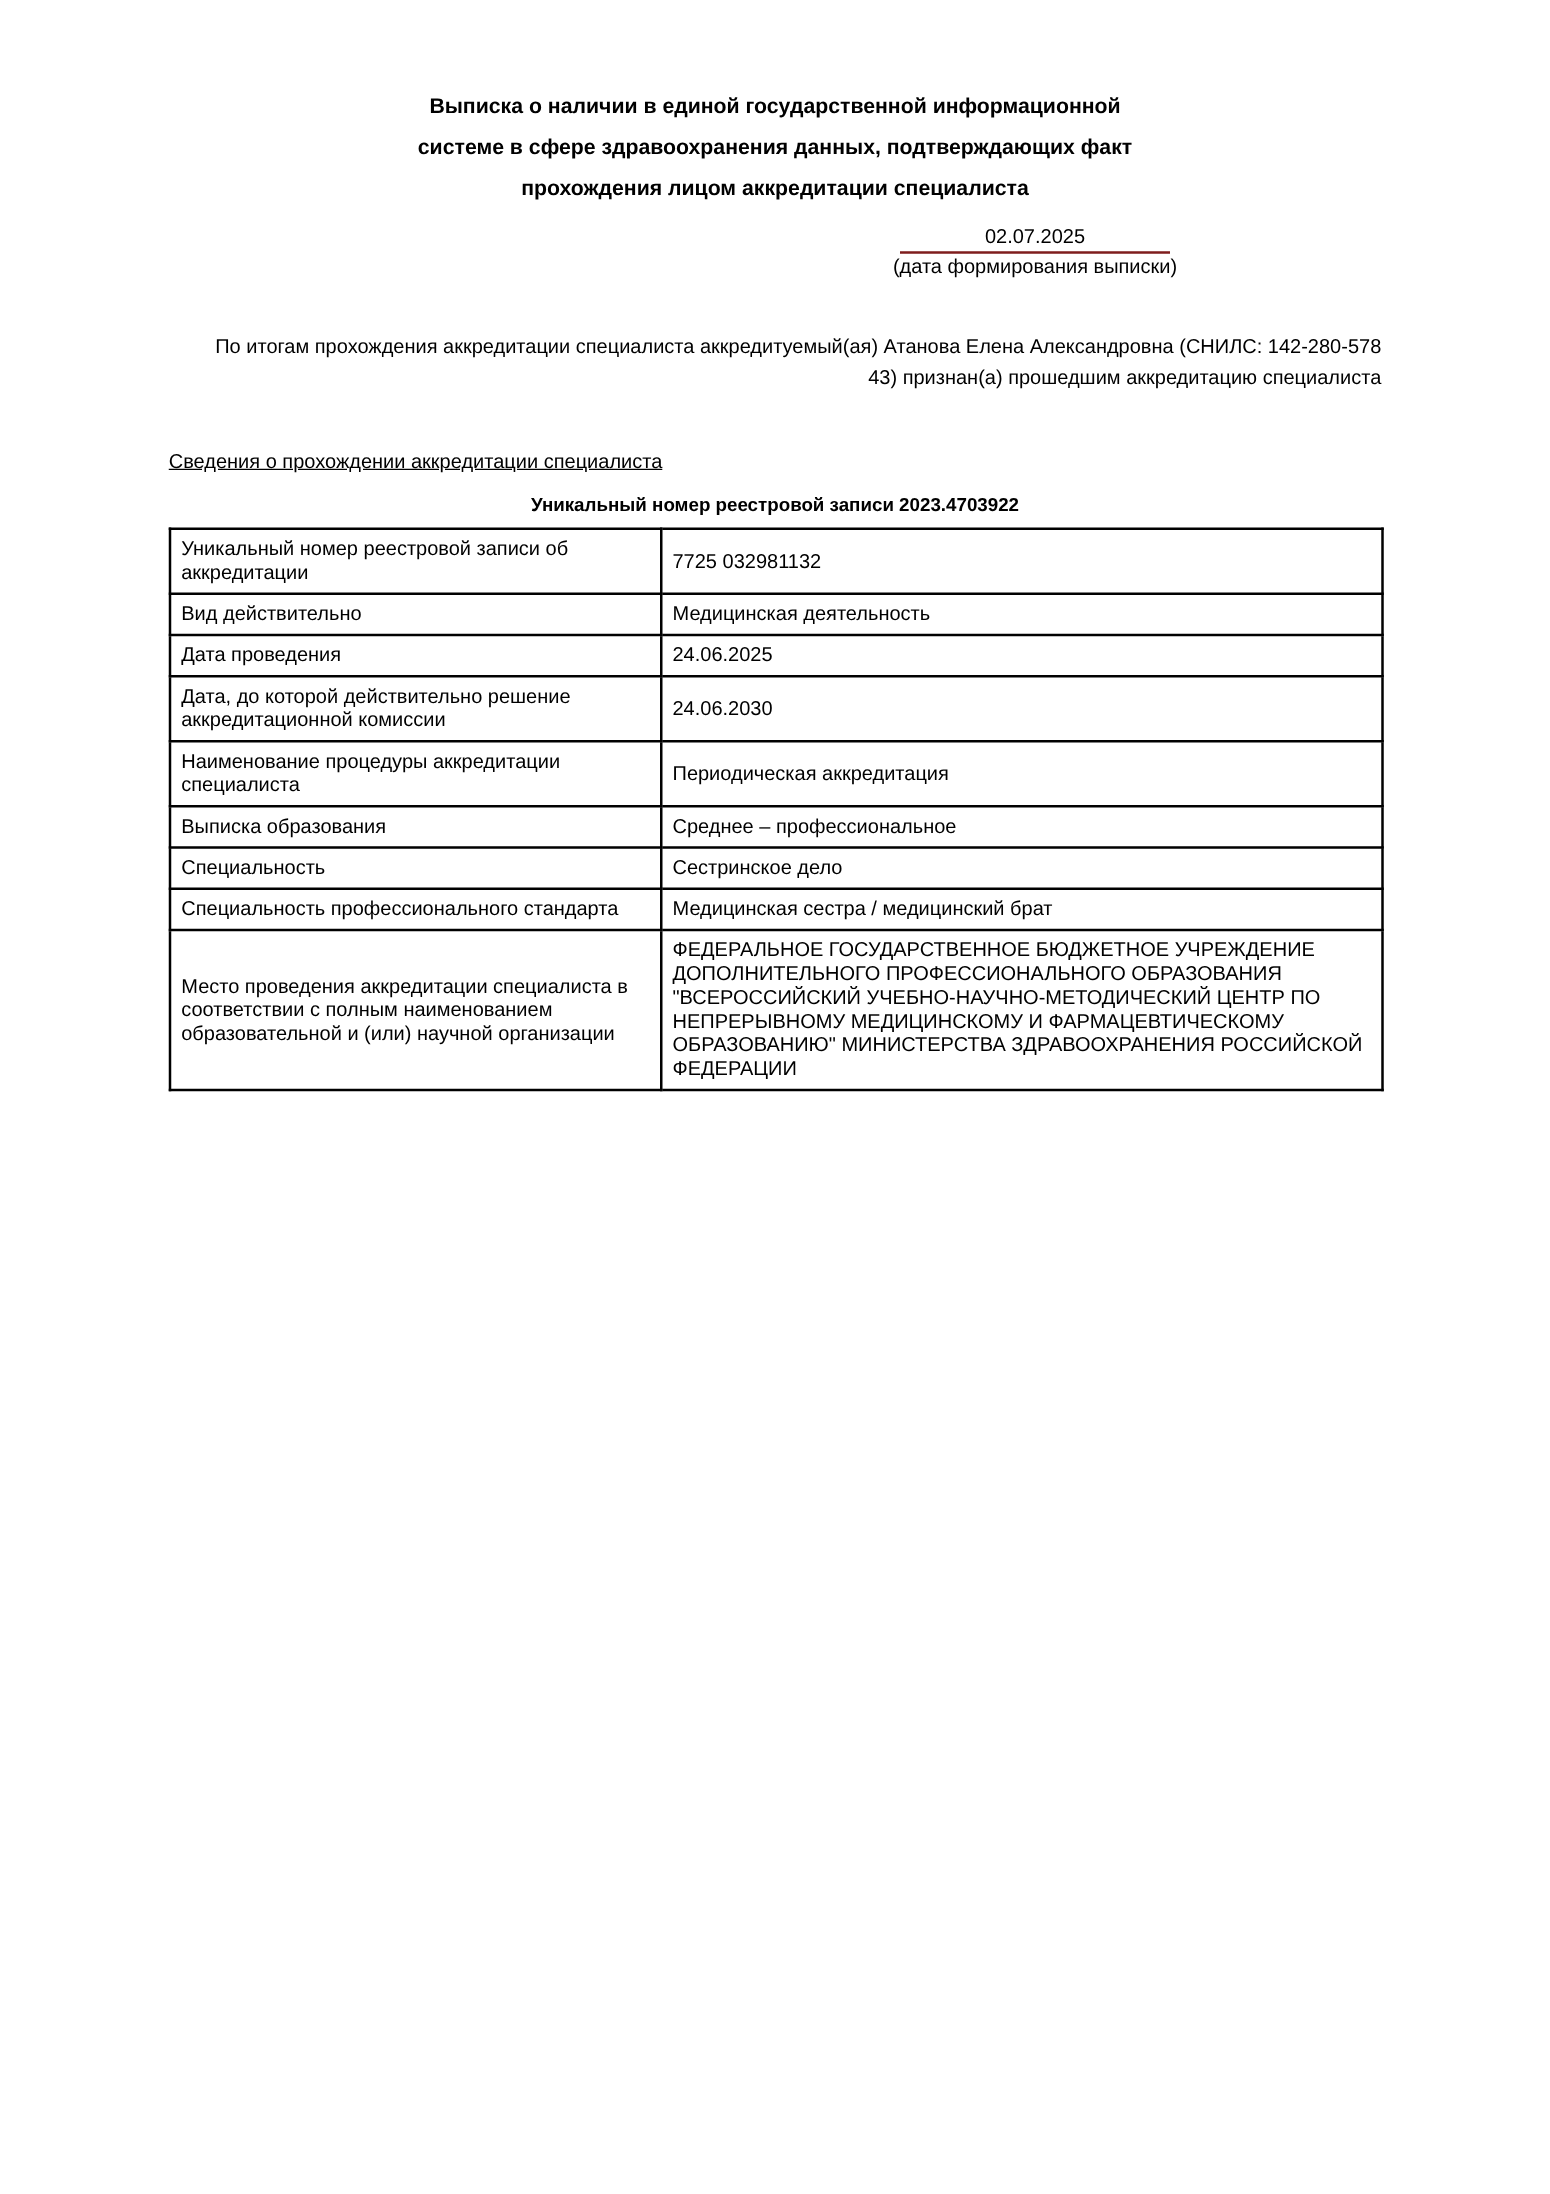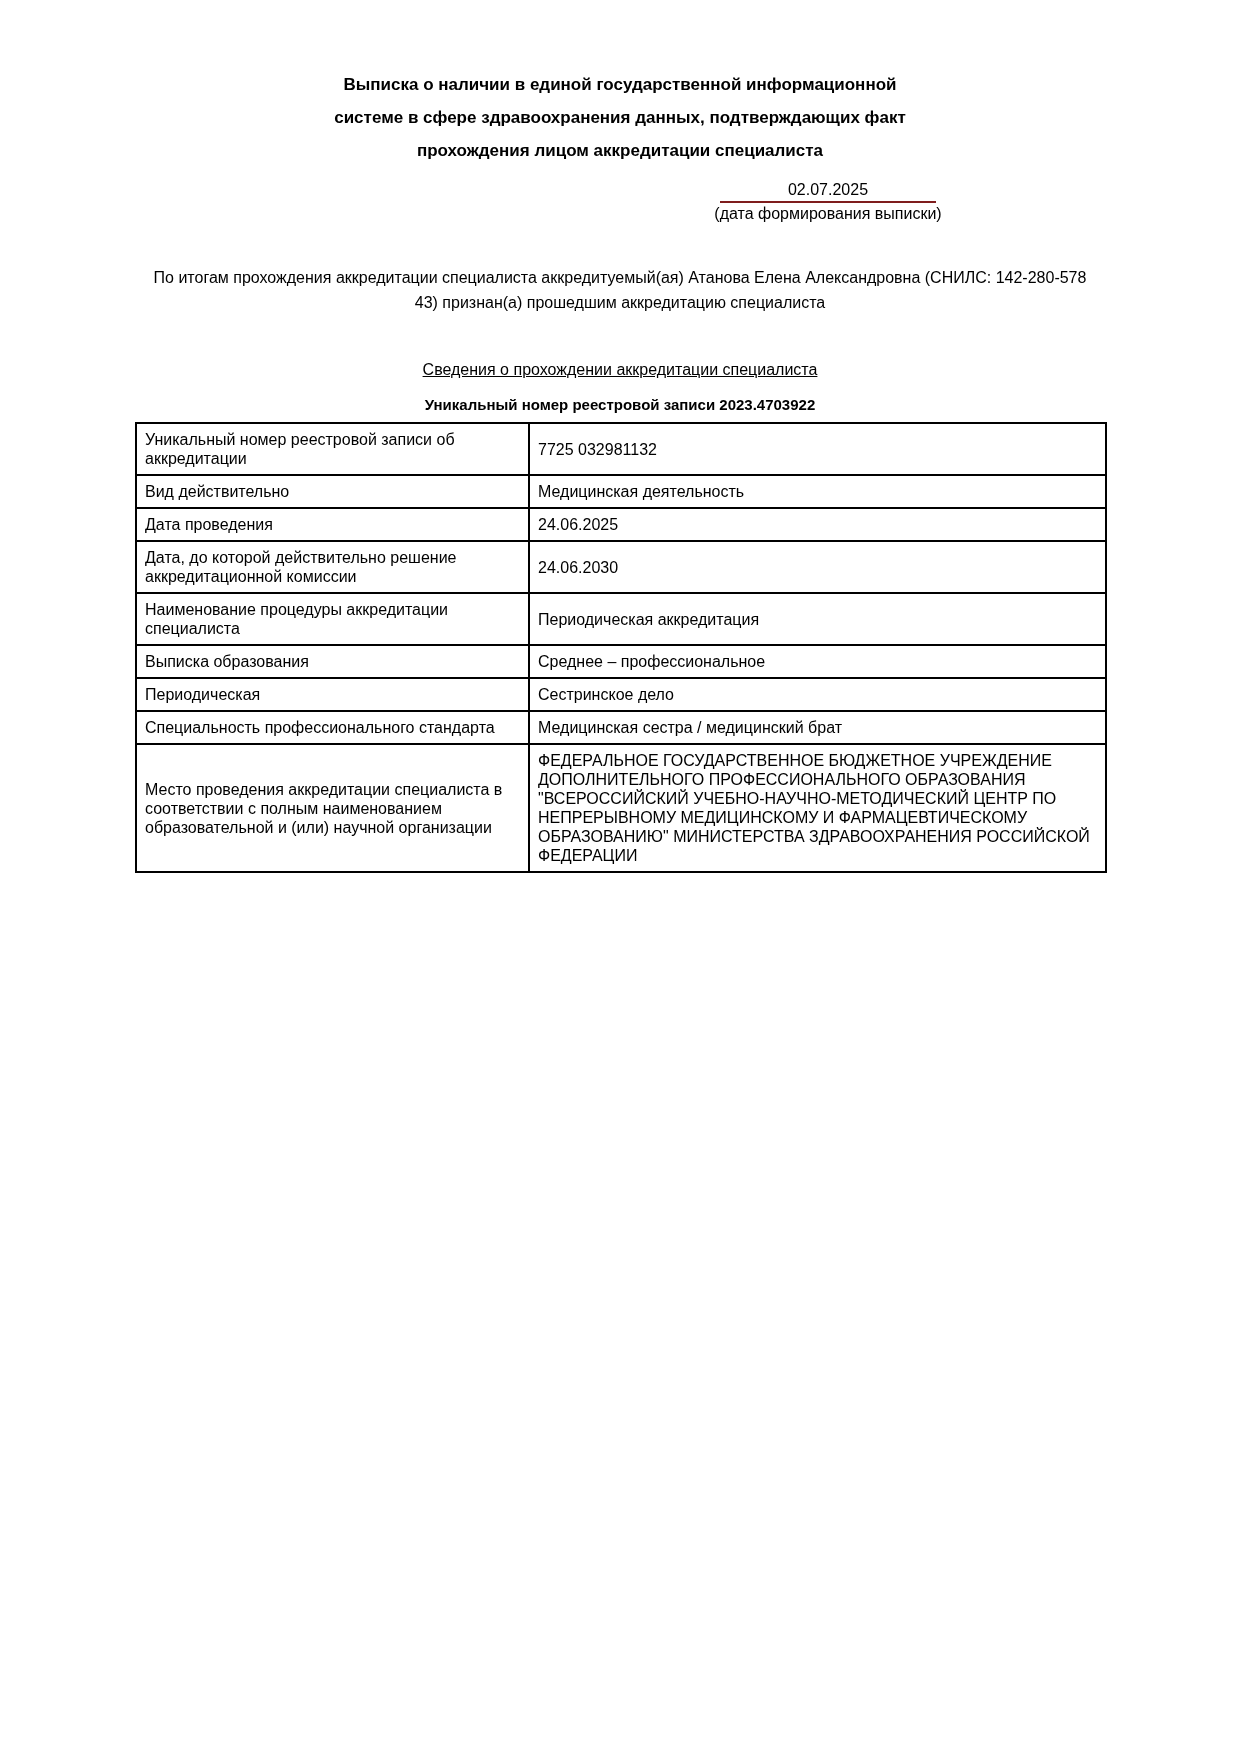--- a/index.html
+++ b/index.html
@@ -44,24 +44,23 @@
     margin-top: 2px;
     text-align: center;
     font-size: 16px;
   }
   .intro {
     margin-top: 42px;
     text-align: center;
     font-size: 16px;
     line-height: 25px;
   }
-  .intro div { white-space: nowrap; }
+  .intro div { white-space: nowrap; text-align: right; }
   .section-heading {
     margin-top: 46px;
-    text-align: center;
     font-size: 16px;
     text-decoration: underline;
   }
   .registry-heading {
     margin-top: 17px;
     text-align: center;
     font-size: 15px;
     font-weight: bold;
   }
   table.acc-table {
@@ -130,21 +129,21 @@
       </tr>
       <tr>
         <td>Наименование процедуры аккредитации специалиста</td>
         <td>Периодическая аккредитация</td>
       </tr>
       <tr>
         <td>Выписка образования</td>
         <td>Среднее – профессиональное</td>
       </tr>
       <tr>
-        <td>Периодическая</td>
+        <td>Специальность</td>
         <td>Сестринское дело</td>
       </tr>
       <tr>
         <td>Специальность профессионального стандарта</td>
         <td>Медицинская сестра / медицинский брат</td>
       </tr>
       <tr>
         <td>Место проведения аккредитации специалиста в соответствии с полным наименованием образовательной и (или) научной организации</td>
         <td>ФЕДЕРАЛЬНОЕ ГОСУДАРСТВЕННОЕ БЮДЖЕТНОЕ УЧРЕЖДЕНИЕ ДОПОЛНИТЕЛЬНОГО ПРОФЕССИОНАЛЬНОГО ОБРАЗОВАНИЯ "ВСЕРОССИЙСКИЙ УЧЕБНО-НАУЧНО-МЕТОДИЧЕСКИЙ ЦЕНТР ПО НЕПРЕРЫВНОМУ МЕДИЦИНСКОМУ И ФАРМАЦЕВТИЧЕСКОМУ ОБРАЗОВАНИЮ" МИНИСТЕРСТВА ЗДРАВООХРАНЕНИЯ РОССИЙСКОЙ ФЕДЕРАЦИИ</td>
       </tr>

